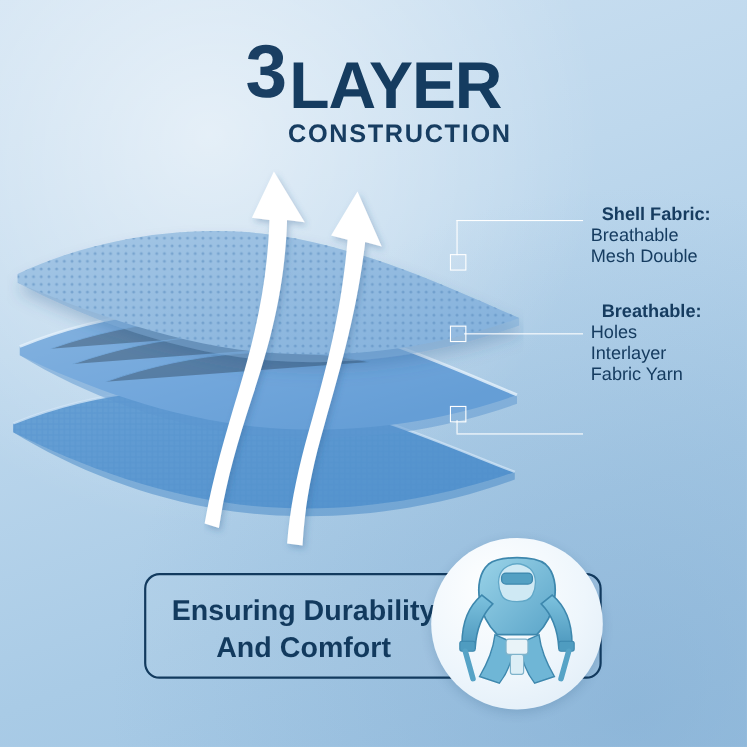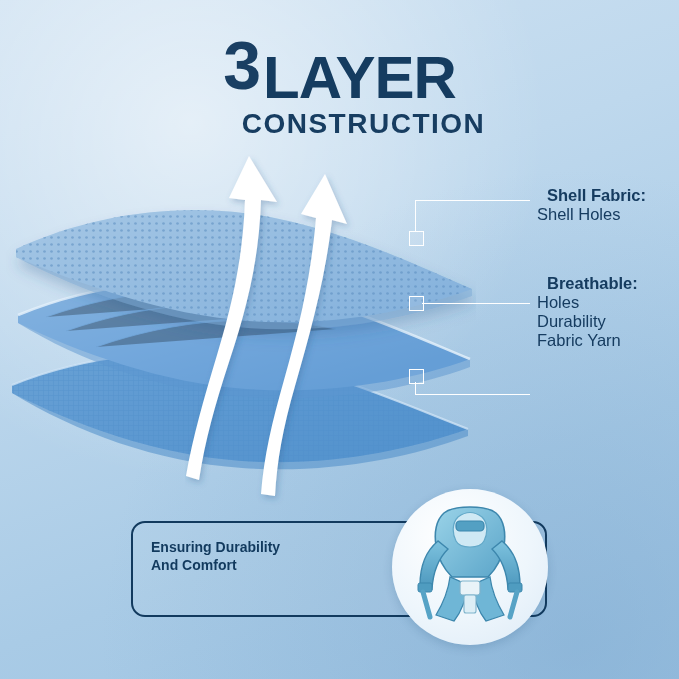--- a/index.html
+++ b/index.html
@@ -58,21 +58,21 @@
   }
   #title-main {
     font-size: 60px;
     font-weight: 700;
     line-height: 0.95;
     letter-spacing: -1px;
     color: #153c60;
     margin-top: 13px;
   }
   #title-sub {
-    font-size: 28px;
+    font-size: 23px;
     font-weight: 700;
     letter-spacing: 1.5px;
     color: #173d61;
     margin-top: 2px;
     padding-left: 48px;
   }
 
   
   #layers {
     position: absolute;
@@ -143,23 +143,23 @@
     height: 92px;
     border: 2px solid #123a5e;
     border-radius: 14px;
     background: rgba(255,255,255,0.06);
   }
   #banner-text {
     position: absolute;
     left: 18px;
     top: 16px;
     width: 250px;
-    text-align: left;
+    text-align: center;
     color: #123a5e;
-    font-size: 14px;
+    font-size: 26px;
     font-weight: 700;
     line-height: 1.26;
   }
 
   
   #product {
     position: absolute;
     left: 392px;
     top: 489px;
     width: 156px;
@@ -273,29 +273,30 @@
                  C79,316 87,282 99,240 C115,184 126,136 131,78 L116,74 Z"></path>
       </g>
     </svg>
   </div>
 
   <div class="marker" style="left:409px; top:231px;"></div>
   <div class="leader-v" style="left:415px; top:200px; height:32px;"></div>
   <div class="leader" style="left:415px; top:200px; width:115px;"></div>
   <div class="callout" style="left:537px; top:186px;">
     <div class="c-title">Shell Fabric:</div>
-    <div class="c-body">Shell Holes</div>
+    <div class="c-body">Breathable</div>
+    <div class="c-body">Mesh Double</div>
   </div>
 
   <div class="marker" style="left:409px; top:296px;"></div>
   <div class="leader" style="left:422px; top:303px; width:108px;"></div>
   <div class="callout" style="left:537px; top:274px;">
     <div class="c-title">Breathable:</div>
     <div class="c-body">Holes</div>
-    <div class="c-body">Durability</div>
+    <div class="c-body">Interlayer</div>
     <div class="c-body">Fabric Yarn</div>
   </div>
 
   <div class="marker" style="left:409px; top:369px;"></div>
   <div class="leader-v" style="left:415px; top:382px; height:12px;"></div>
   <div class="leader" style="left:415px; top:394px; width:115px;"></div>
 
   <div id="banner">
     <div id="banner-text">
       <div>Ensuring Durability</div>

